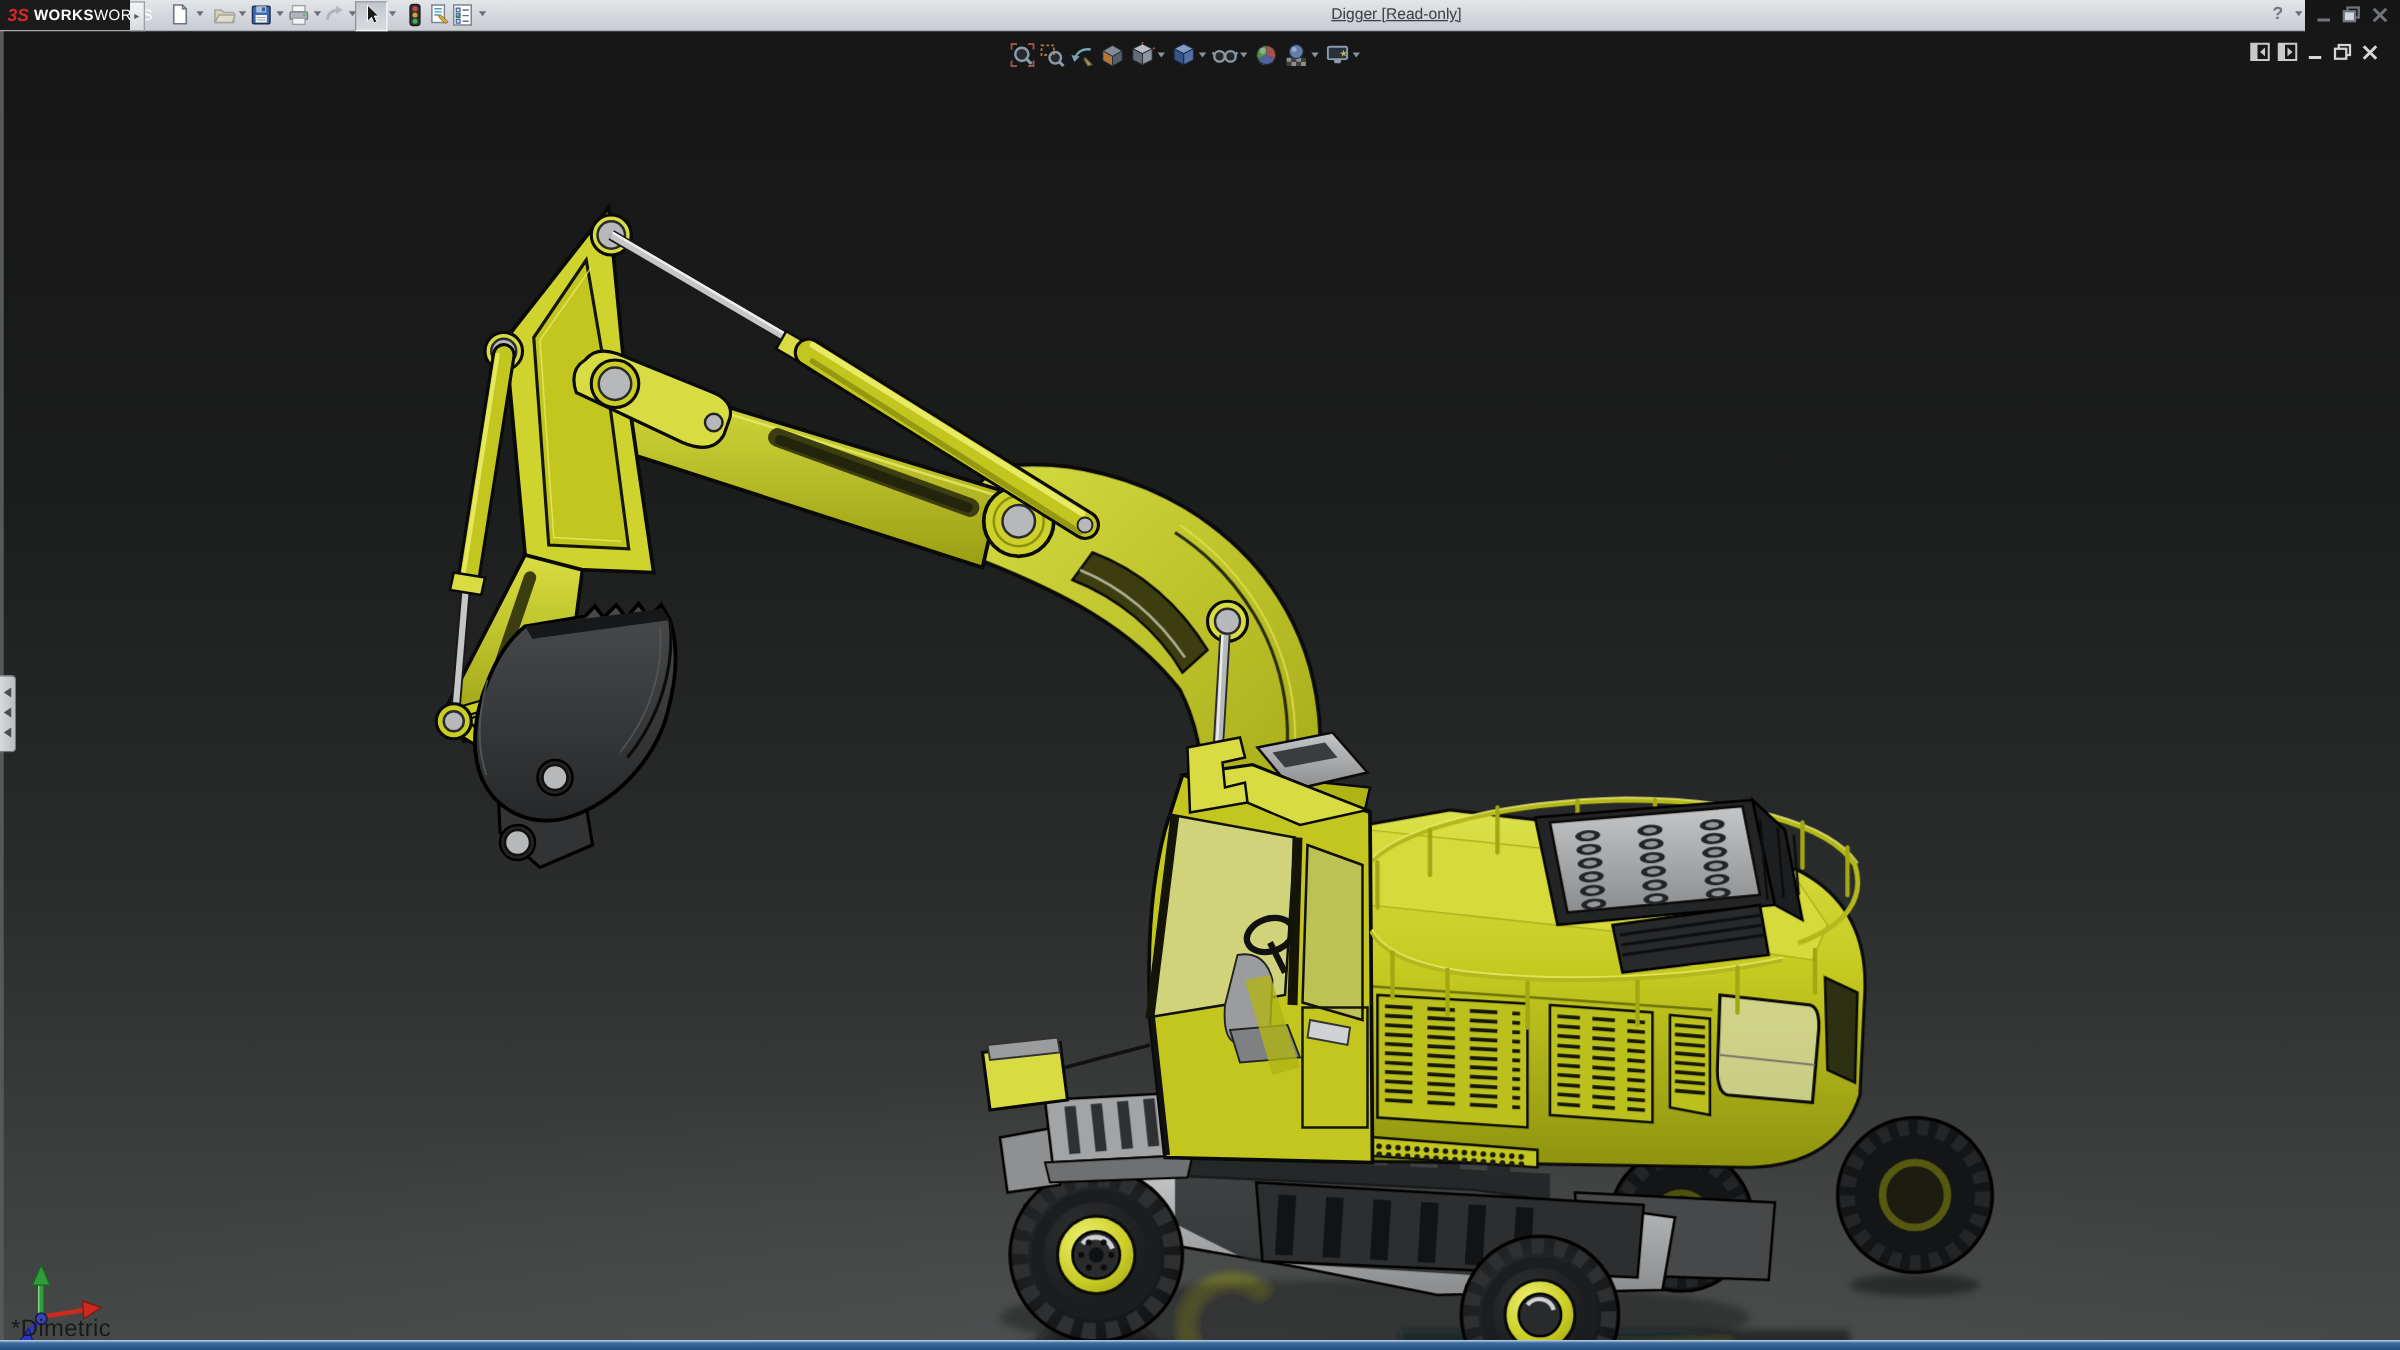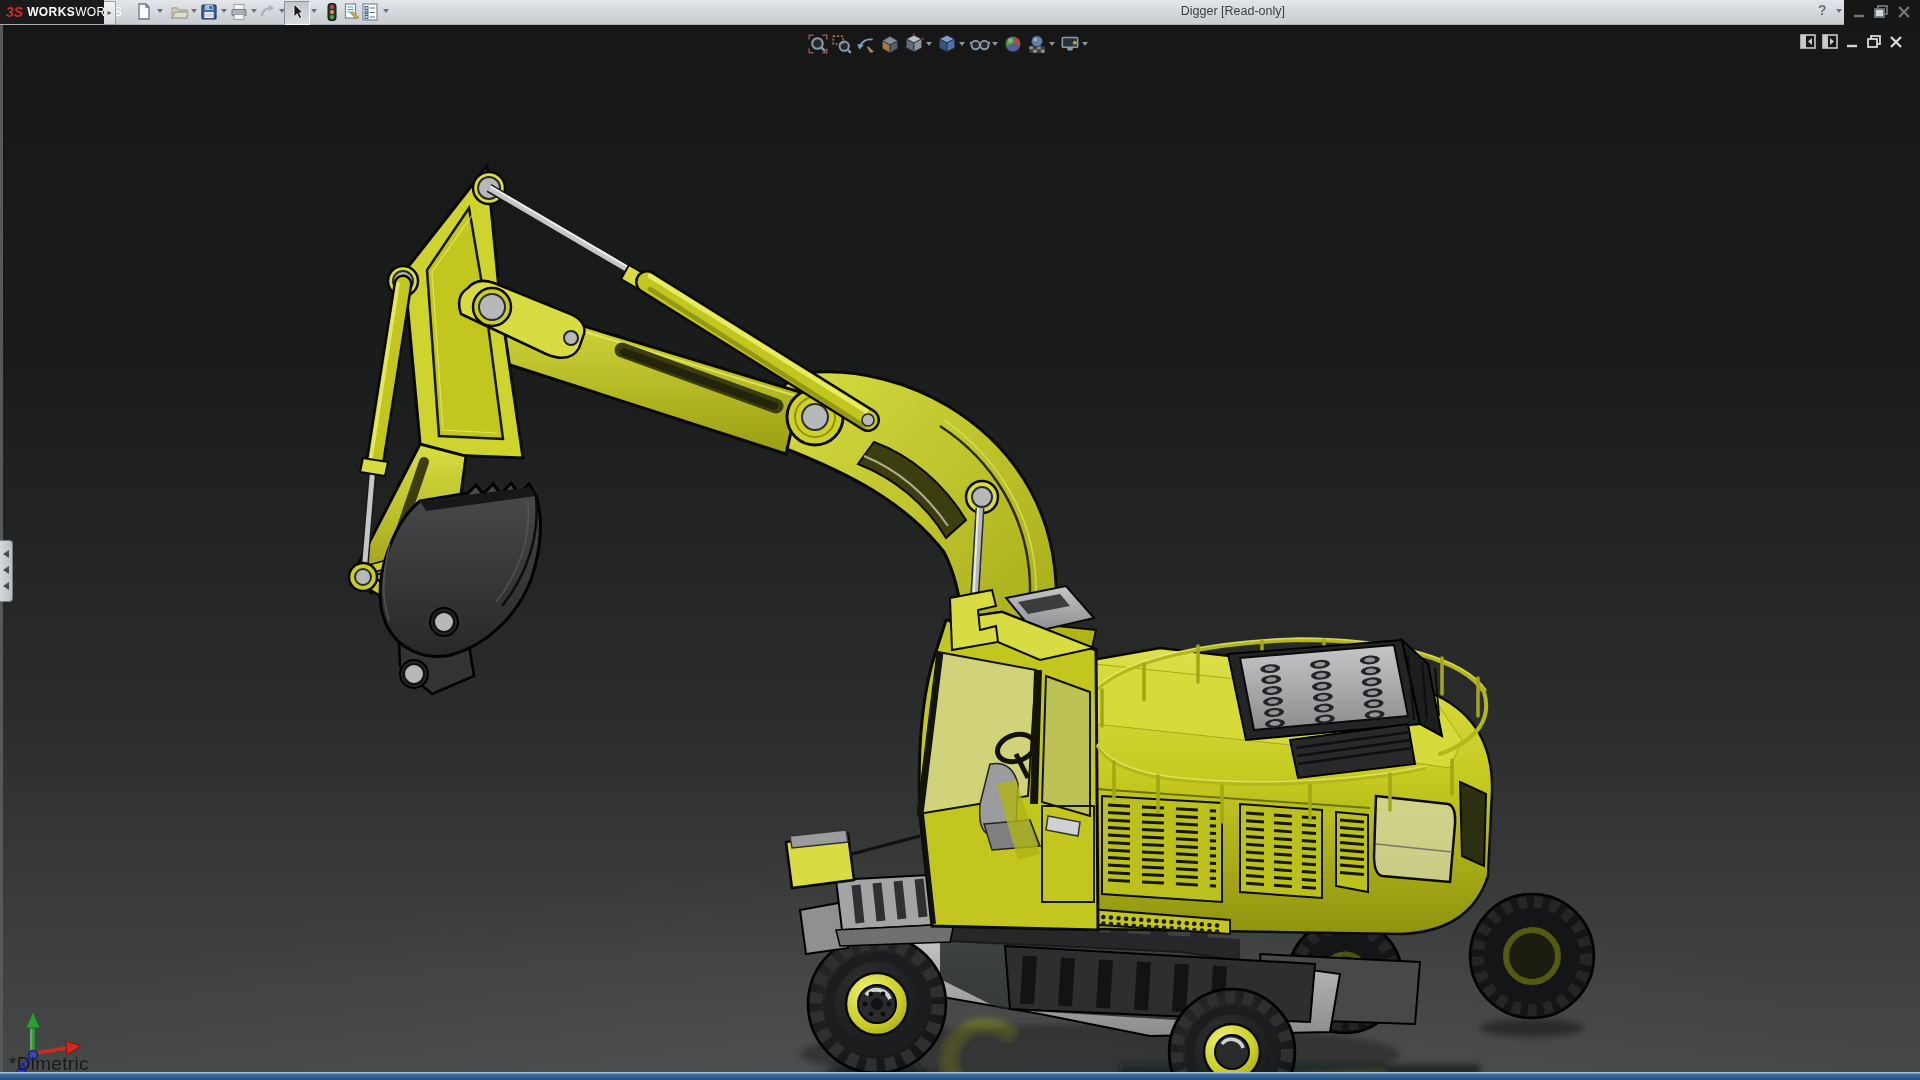--- a/index.html
+++ b/index.html
@@ -11,21 +11,21 @@
   #brand{position:absolute;left:0;top:0;width:104px;height:24px;background:#1b1b1b;display:flex;align-items:center;}
   #brand .glyph{color:#d42a28;font-weight:bold;font-style:italic;font-size:14px;margin-left:6px;}
   #brand .bold{color:#fff;font-weight:bold;font-size:12px;letter-spacing:.4px;margin-left:4px;}
   #brand .light{color:#fff;font-weight:normal;font-size:12px;letter-spacing:.4px;}
   #brand-tab{position:absolute;left:104px;top:1px;width:11px;height:22px;background:linear-gradient(#f2f4f6,#d6dade);
     border:1px solid #9aa0a6;border-left:none;color:#555;font-size:8px;line-height:22px;text-align:center;cursor:pointer;}
   .tb-btn{position:absolute;top:2px;width:20px;height:20px;cursor:pointer;}
   .tb-caret{position:absolute;top:9px;width:0;height:0;border-left:3.5px solid transparent;border-right:3.5px solid transparent;border-top:4px solid #6a7278;cursor:pointer;}
   #select-box{position:absolute;left:284px;top:1px;width:24px;height:22px;background:linear-gradient(#c2c7cc,#d8dce0);
     border:1px solid #8a9096;border-right-color:#f4f6f8;border-bottom-color:#f4f6f8;}
-  #win-title{position:absolute;left:1065px;top:4px;width:220px;text-align:right;font-size:12.5px;color:#3a3e42;}
+  #win-title{position:absolute;left:1065px;top:4px;width:220px;text-align:left;font-size:12.5px;color:#3a3e42;text-decoration:underline;}
   .wc{position:absolute;top:3px;color:#70767c;cursor:pointer;}
   
   #viewport{position:absolute;left:0;top:24px;width:1920px;height:1056px;}
   #left-edge{position:absolute;left:0;top:24px;width:3px;height:1048px;background:#55595c;z-index:5;}
   #fm-tab{position:absolute;left:0;top:540px;width:12px;height:60px;background:linear-gradient(90deg,#d6d9dc,#b9bdc1);
     border:1px solid #787c80;border-left:none;border-radius:0 4px 4px 0;z-index:6;cursor:pointer;}
   #fm-tab svg{display:block;margin:7px auto 0 auto;}
   #headsup{position:absolute;left:806px;top:32px;height:24px;display:flex;align-items:center;z-index:10;}
   .hu-btn{width:22px;height:22px;margin:0 1px;cursor:pointer;opacity:.92;}
   .hu-caret{width:0;height:0;border-left:3.5px solid transparent;border-right:3.5px solid transparent;border-top:4px solid #8a949c;margin:0 3px 0 0;cursor:pointer;}

